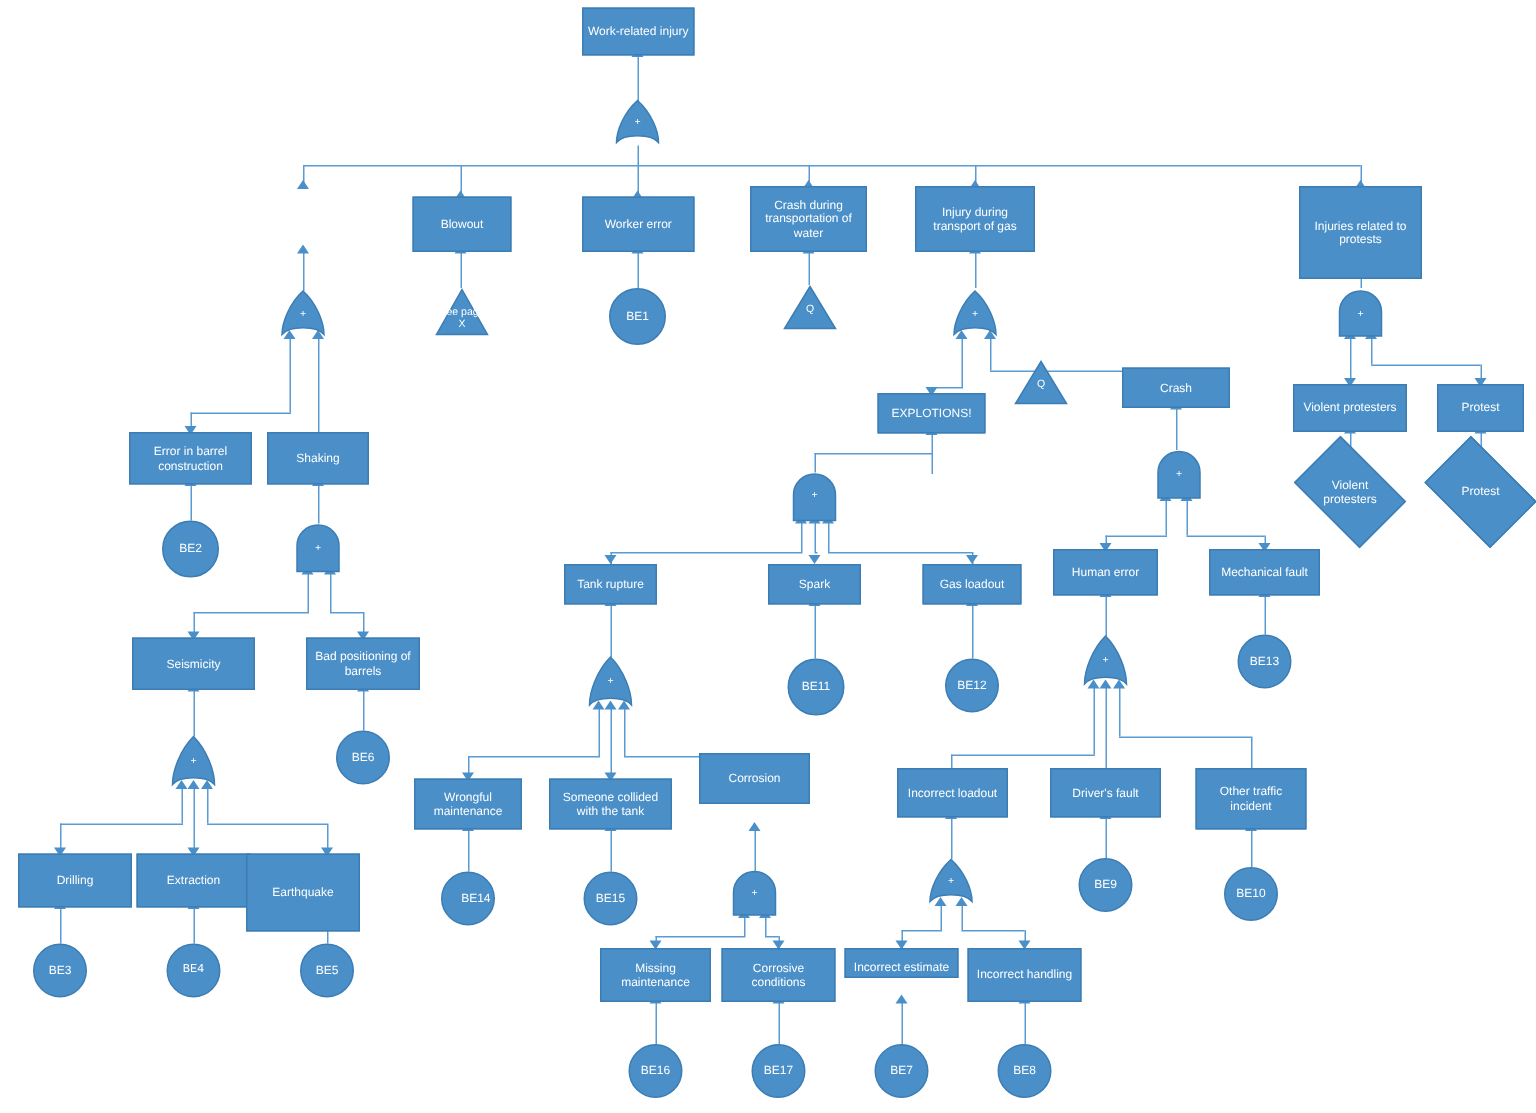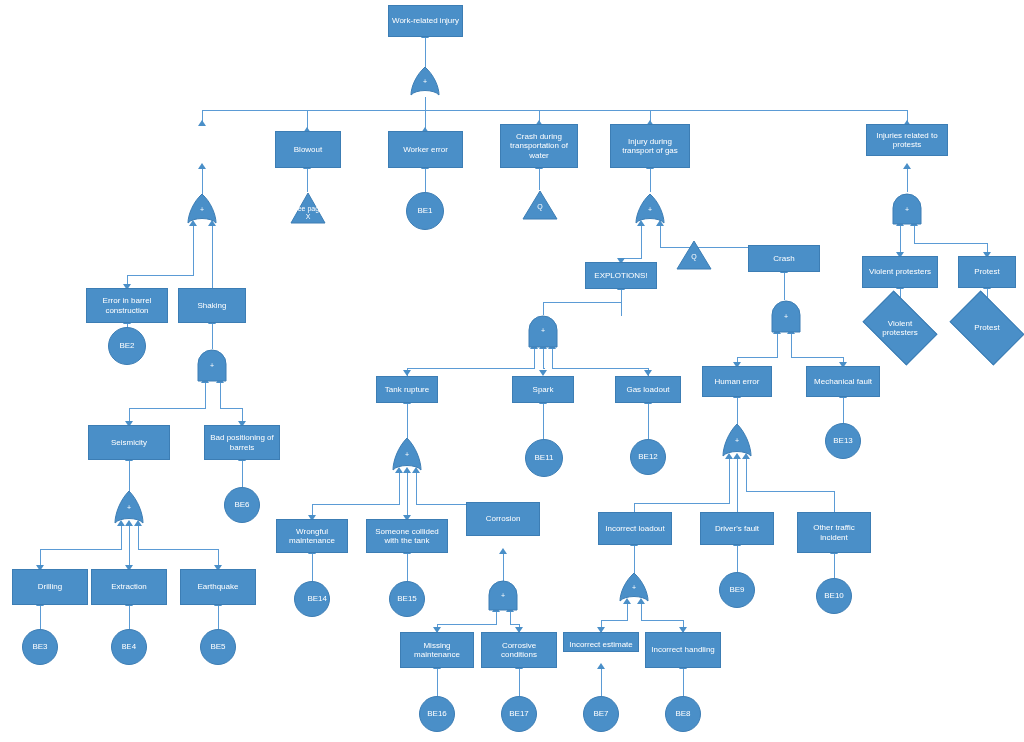--- a/index.html
+++ b/index.html
@@ -283,21 +283,21 @@
     </div>
   <div class="node ev-box" style="left:388px;top:131px;width:75px;height:37px;">
       <span>Worker  error</span>
     </div>
   <div class="node ev-box" style="left:500px;top:124px;width:78px;height:44px;">
       <span>Crash during transportation of water</span>
     </div>
   <div class="node ev-box" style="left:610px;top:124px;width:80px;height:44px;">
       <span>Injury during transport of gas</span>
     </div>
-  <div class="node ev-box" style="left:866px;top:124px;width:82px;height:32px;">
+  <div class="node ev-box" style="left:866px;top:124px;width:82px;height:62px;">
       <span>Injuries related to protests</span>
     </div>
 
   <div class="gate" style="left:187px;top:194px;width:30px;height:31px;">
     <svg width="30" height="31" viewBox="0 0 30 31">
         <path d="M15 0 C24 8 29 21 29 29 C24 23 6 23 1 29 C1 21 6 8 15 0 Z" fill="#4a8fc8" stroke="#3c7db4" stroke-width="1"></path>
       </svg>
     <div class="glab">+</div>
   </div>
 
@@ -363,21 +363,21 @@
 
   <div class="node ev-diamond" style="left:869px;top:306px;width:62px;height:44px;">
     <div class="dshape"></div>
     <div class="dlabel">Violent protesters</div>
   </div>
   <div class="node ev-diamond" style="left:956px;top:306px;width:62px;height:44px;">
     <div class="dshape"></div>
     <div class="dlabel">Protest</div>
   </div>
 
-  <div class="node ev-circle" style="left:108px;top:327px;width:38px;height:38px;">
+  <div class="node ev-circle" style="left:108px;top:347px;width:38px;height:38px;">
       <span>BE2</span>
     </div>
 
   <div class="gate" style="left:197px;top:349px;width:30px;height:33px;">
     <svg width="30" height="33" viewBox="0 0 30 33">
         <path d="M1 32 L1 15 A14 14 0 0 1 29 15 L29 32 Z" fill="#4a8fc8" stroke="#3c7db4" stroke-width="1"></path>
       </svg>
     <div class="glab">+</div>
   </div>
 
@@ -451,21 +451,21 @@
       </svg>
     <div class="glab">+</div>
   </div>
 
   <div class="node ev-box" style="left:12px;top:569px;width:76px;height:36px;">
       <span>Drilling</span>
     </div>
   <div class="node ev-box" style="left:91px;top:569px;width:76px;height:36px;">
       <span>Extraction</span>
     </div>
-  <div class="node ev-box" style="left:180px;top:569px;width:76px;height:36px;">
+  <div class="node ev-box" style="left:164px;top:569px;width:76px;height:52px;">
       <span>Earthquake</span>
     </div>
 
   <div class="node ev-box" style="left:276px;top:519px;width:72px;height:34px;">
       <span>Wrongful maintenance</span>
     </div>
   <div class="node ev-box" style="left:366px;top:519px;width:82px;height:34px;">
       <span>Someone collided with the tank</span>
     </div>
   <div class="node ev-box" style="left:466px;top:502px;width:74px;height:34px;">

